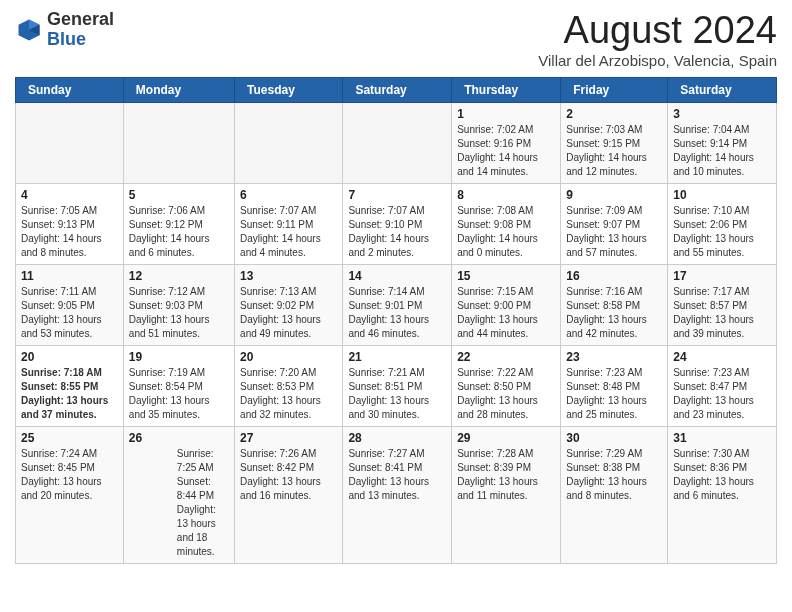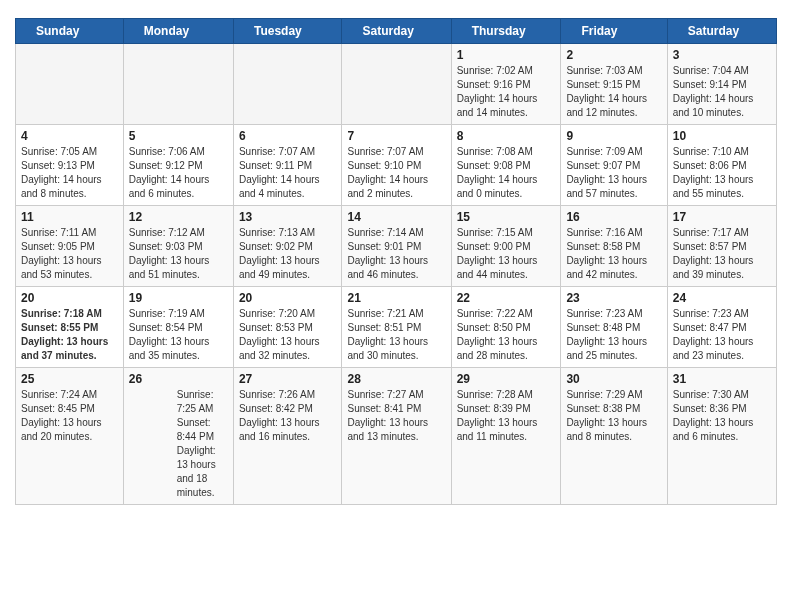--- a/index.html
+++ b/index.html
@@ -46,21 +46,21 @@
       color: #444;
     }
     .calendar-table {
       width: 100%;
       border-collapse: collapse;
       font-size: 11px;
     }
     .calendar-table thead tr th {
       background: #2563a8;
       color: #fff;
-      padding: 5px 20px;
+      padding: 5px 12px;
       text-align: left;
       font-size: 12px;
       font-weight: bold;
       border: 1px solid #1a4f8a;
     }
     .calendar-table tbody tr td {
       border: 1px solid #ccc;
       vertical-align: top;
       padding: 4px 5px;
       width: 113px;
@@ -88,20 +88,35 @@
       background: #f5f5f5 !important;
     }
     .calendar-table tbody tr:nth-child(even) td.empty-cell {
       background: #f5f5f5 !important;
     }
   </style>
 </head>
 <body>
 
 <div class="header-area">
+  <div class="logo">
+    <svg class="logo-icon" viewBox="0 0 32 32" xmlns="http://www.w3.org/2000/svg">
+      <polygon points="16,4 28,10 28,22 16,28 4,22 4,10" fill="#2563a8"></polygon>
+      <polygon points="16,4 28,10 16,16" fill="#3a7fd5"></polygon>
+      <polygon points="28,10 28,22 16,16" fill="#1a4f8a"></polygon>
+    </svg>
+    <div class="logo-text">
+      <span class="logo-general">General</span><br>
+      <span class="logo-blue">Blue</span>
+    </div>
+  </div>
+  <div class="title-area">
+    <div class="month-title">August 2024</div>
+    <div class="location">Villar del Arzobispo, Valencia, Spain</div>
+  </div>
 </div>
 
 <table class="calendar-table">
   <thead>
     <tr>
     <th>Sunday</th>
         <th>Monday</th>
         <th>Tuesday</th>
         <th>Saturday</th>
         <th>Thursday</th>
@@ -176,21 +191,21 @@
         <td>
           <div class="day-number">9</div>
           <div class="day-info" style="white-space: pre-line;">Sunrise: 7:09 AM
 Sunset: 9:07 PM
 Daylight: 13 hours
 and 57 minutes.</div>
         </td>
         <td>
           <div class="day-number">10</div>
           <div class="day-info" style="white-space: pre-line;">Sunrise: 7:10 AM
-Sunset: 8:06 PM
+Sunset: 2:06 PM
 Daylight: 13 hours
 and 55 minutes.</div>
         </td>
       </tr>
       <tr>
         <td>
           <div class="day-number">11</div>
           <div class="day-info" style="white-space: pre-line;">Sunrise: 7:11 AM
 Sunset: 9:05 PM
 Daylight: 13 hours

